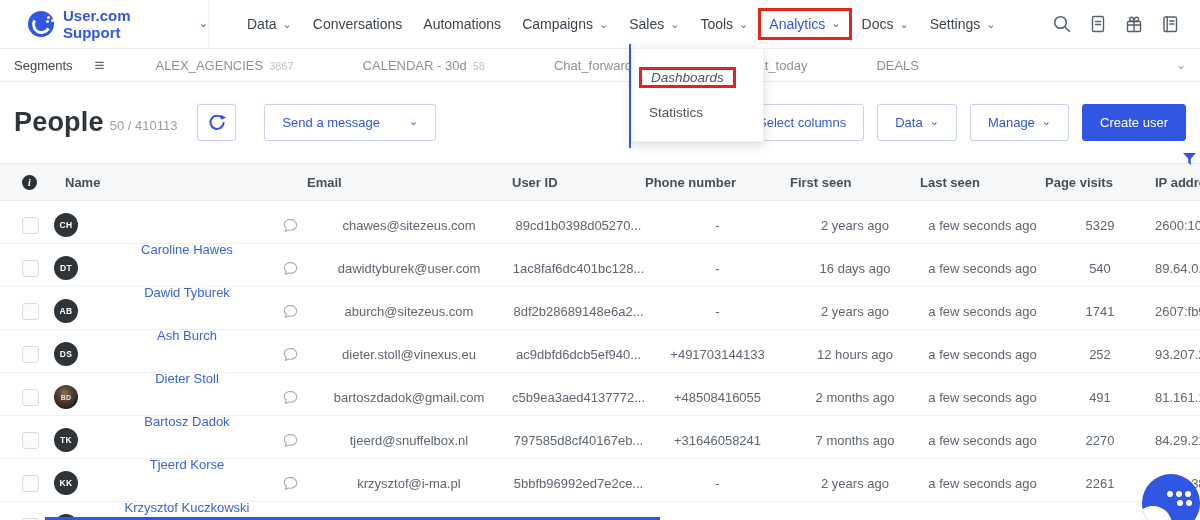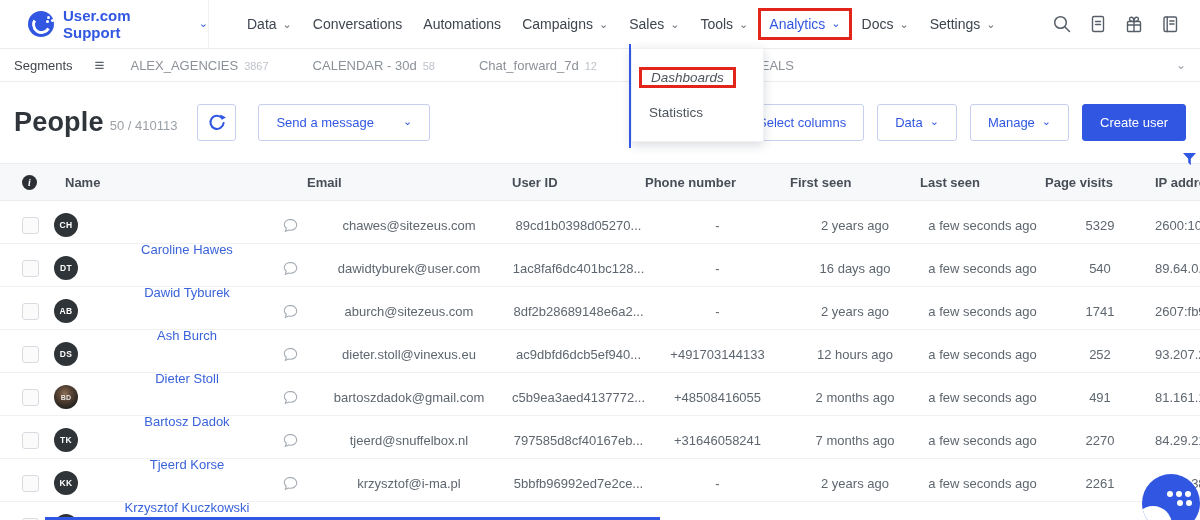--- a/index.html
+++ b/index.html
@@ -22,38 +22,38 @@
   .nav-item.active .chev{color:#3157e2;}
   .redbox-nav{display:inline-flex;align-items:center;border:3px solid #e3241b;padding:5px 8px;margin:-8px -11px;}
   .nav-icons{margin-left:auto;display:flex;align-items:center;gap:12px;padding-right:18px;}
   .icon-btn{width:24px;height:24px;display:flex;align-items:center;justify-content:center;cursor:pointer;}
 
   
   .segments-bar{height:32px;display:flex;align-items:center;border-bottom:1px solid #ececee;background:#fff;padding:0 14px;position:relative;z-index:10;}
   .segments-label{font-size:13px;color:#41464d;}
   .hamburger{font-size:17px;color:#5b6169;margin:0 26px 0 22px;cursor:pointer;line-height:1;}
   .seg-tab{display:flex;align-items:baseline;gap:6px;margin-right:44px;cursor:pointer;white-space:nowrap;}
-  .seg-name{font-size:13px;color:#8b9199;}
+  .seg-name{font-size:13px;color:#8b9199;margin-left:25px;}
   .seg-count{font-size:11px;color:#bfc4cb;text-align:center;}
   .seg-chev{margin-left:auto;color:#9aa0a8;font-size:12px;cursor:pointer;}
 
   
   .vline{position:absolute;left:629px;top:44px;width:2px;height:104px;background:#3157e2;z-index:60;}
   .dropdown{position:absolute;left:631px;top:48px;width:131px;background:#fff;box-shadow:0 3px 10px rgba(40,50,70,.18);border:1px solid #f0f1f3;padding:11px 0;z-index:55;}
   .menu-item{padding:10px 17px;font-size:13.5px;color:#4d545b;cursor:pointer;}
   .redbox-menu{display:inline-block;border:3px solid #e3241b;padding:0 9px;margin:-6px -10px;font-style:italic;}
 
   
   .toolbar{height:81px;display:flex;align-items:center;padding:0 14px;background:#fff;}
   .page-title{font-size:27px;font-weight:bold;color:#2f353b;letter-spacing:.2px;}
   .page-count{font-size:13px;color:#9aa0a6;margin-left:6px;position:relative;top:3px;}
   .btn{display:inline-flex;align-items:center;justify-content:center;gap:7px;height:37px;border:1px solid #c6d0ee;border-radius:3px;background:#fff;color:#3157e2;font-size:13px;padding:0 17px;cursor:pointer;white-space:nowrap;}
   .btn .chev{color:#3157e2;}
   .btn-icon{width:39px;padding:0;margin-left:20px;}
-  .btn-send{margin-left:22px;gap:29px;}
+  .btn-send{margin-left:28px;gap:29px;}
   .right-group{margin-left:auto;display:flex;align-items:center;gap:13px;}
   .btn-primary{background:#3157e2;border-color:#3157e2;color:#fff;}
 
   
   .thead{display:grid;grid-template-columns:43px 242px 205px 133px 145px 130px 125px 110px 1fr;align-items:center;height:36px;background:#f7f8fa;border-top:1px solid #ececee;border-bottom:1px solid #ececee;padding-left:22px;font-size:13px;font-weight:bold;color:#474e57;}
   .info-ic{width:15px;height:15px;border-radius:50%;background:#2c2f33;color:#fff;font-size:10px;font-weight:bold;display:flex;align-items:center;justify-content:center;font-family:"Liberation Serif",serif;font-style:italic;}
   .row{display:grid;grid-template-columns:24px 40px 196px 24px 206px 133px 145px 130px 125px 110px 1fr;align-items:center;height:42px;border-bottom:1px solid #f0f1f3;font-size:13px;color:#5e666f;background:#fff;}
   .rows{padding-left:0;}
   .row{padding-left:22px;text-align:center;}
   .cb{width:15px;height:15px;border:1px solid #d8dce1;border-radius:3px;background:#fbfbfc;cursor:pointer;}

